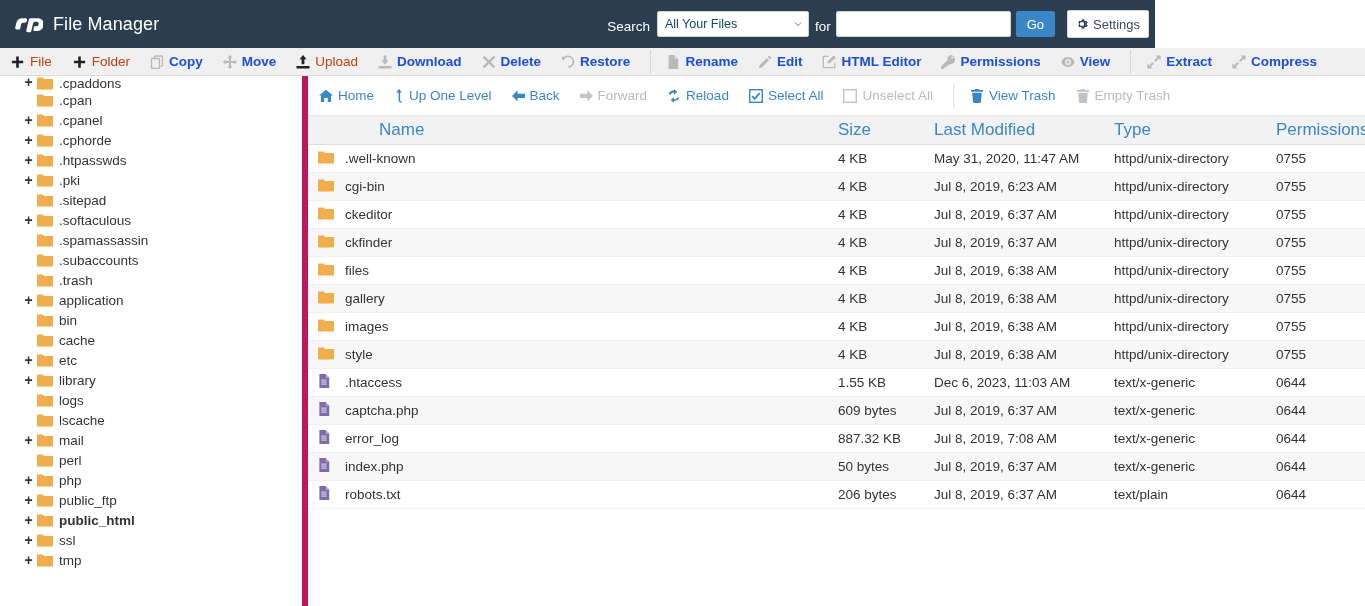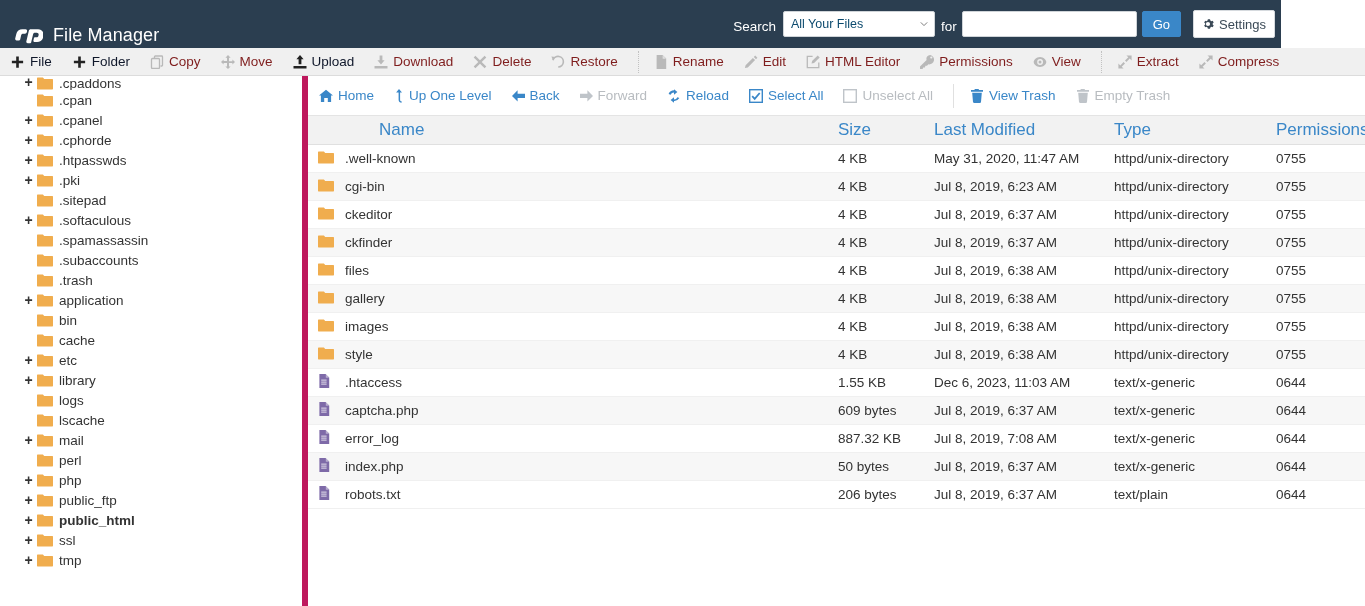--- a/index.html
+++ b/index.html
@@ -9,23 +9,23 @@
     width: 1365px; height: 606px;
     overflow: hidden;
     font-family: "Liberation Sans", sans-serif;
     background: #ffffff;
     color: #333;
   }
 
   
   #topbar {
     position: absolute; left: 0; top: 0;
-    width: 1281px; height: 48px;
+    width: 1155px; height: 48px;
     background: #2b3e50;
-    display: flex; align-items: flex-end;
+    display: flex; align-items: center;
   }
   #brand { display: flex; align-items: center; padding-left: 13px; }
   .cp-logo {
     width: 30px; height: 26px;
     position: relative; margin-right: 10px;
   }
   .cp-logo svg { display:block; }
   #app-title {
     color: #ffffff;
     font-size: 18px;
@@ -111,24 +111,24 @@
     display: flex; align-items: center;
     padding-left: 10px;
     overflow: hidden;
   }
   .tb-item {
     display: flex; align-items: center;
     font-size: 13.5px;
     white-space: nowrap;
     margin-right: 20px;
     cursor: pointer;
-    color: #0f172a;
+    color: #c2410c;
     height: 28px;
   }
-  .tb-item.disabled { color: #7f1d1d; cursor: default; }
+  .tb-item.disabled { color: #1d4ed8; cursor: default; font-weight: bold; }
   .tb-item .ti { margin-right: 5px; display: inline-flex; align-items:center; }
   .tb-sep {
     width: 1px; height: 22px;
     border-left: 1px dotted #c2c2c2;
     margin: 0 16px 0 0;
   }
 
   
   #sidebar {
     position: absolute; left: 0; top: 76px;

